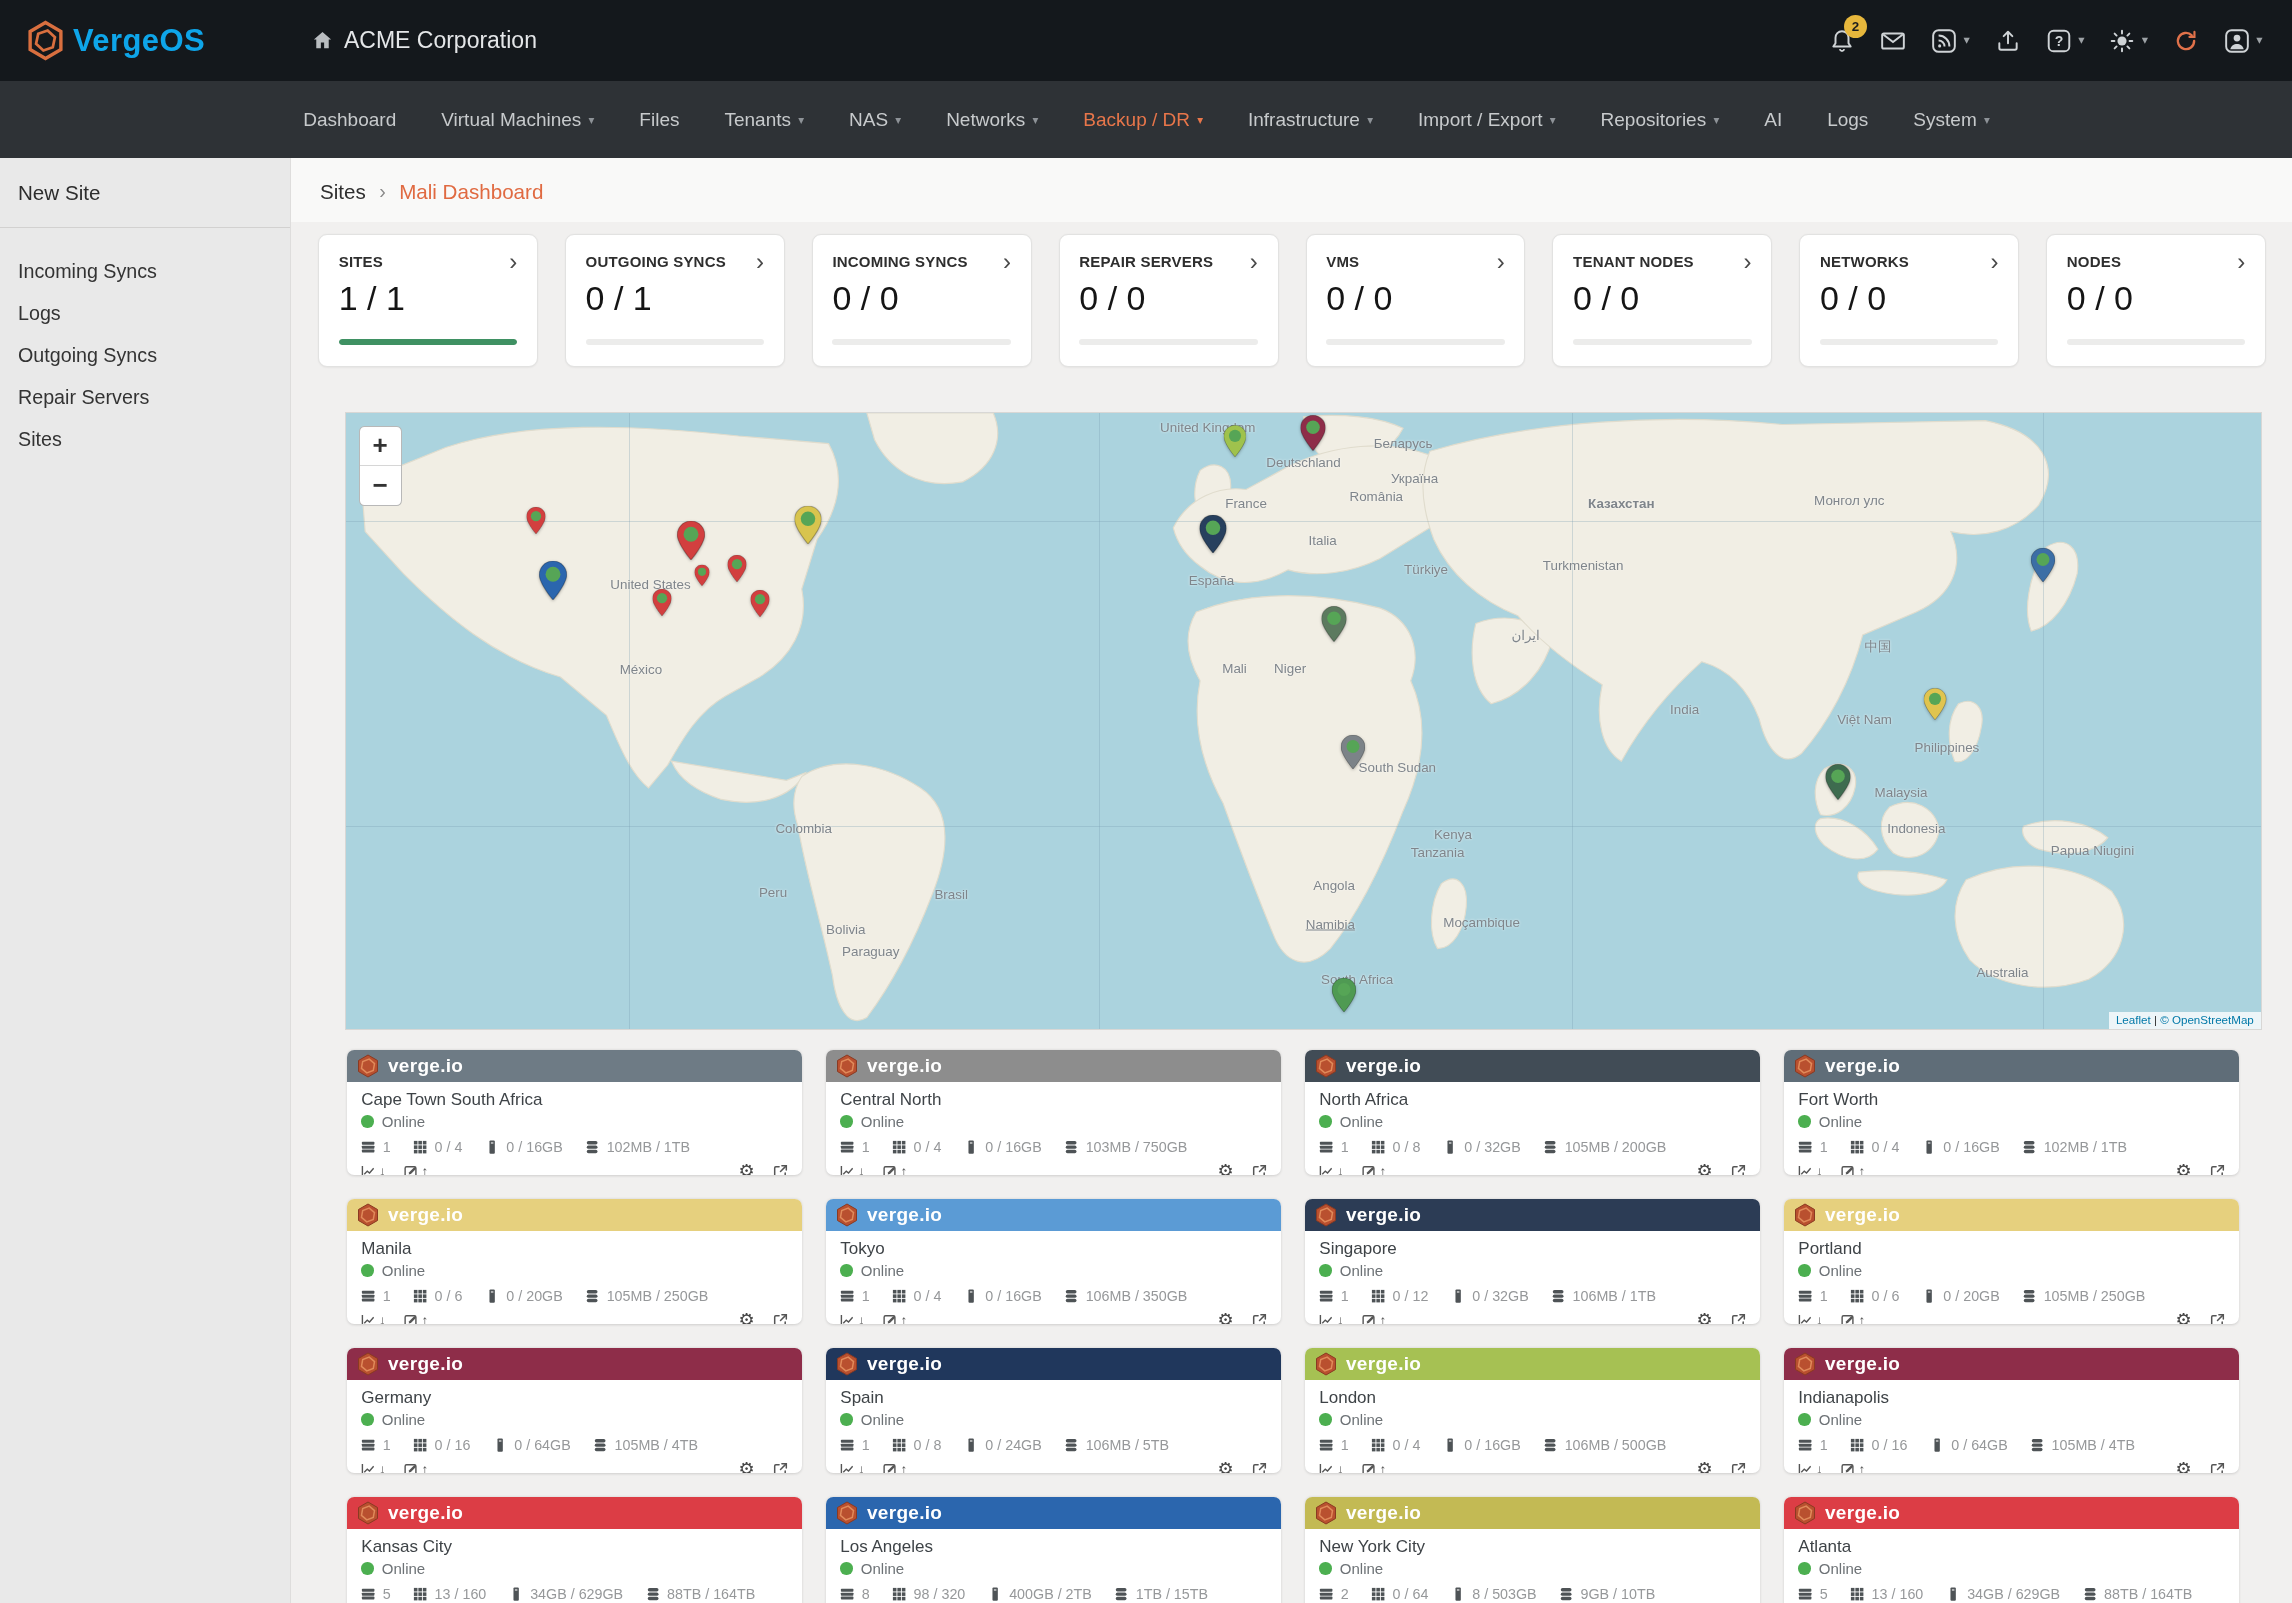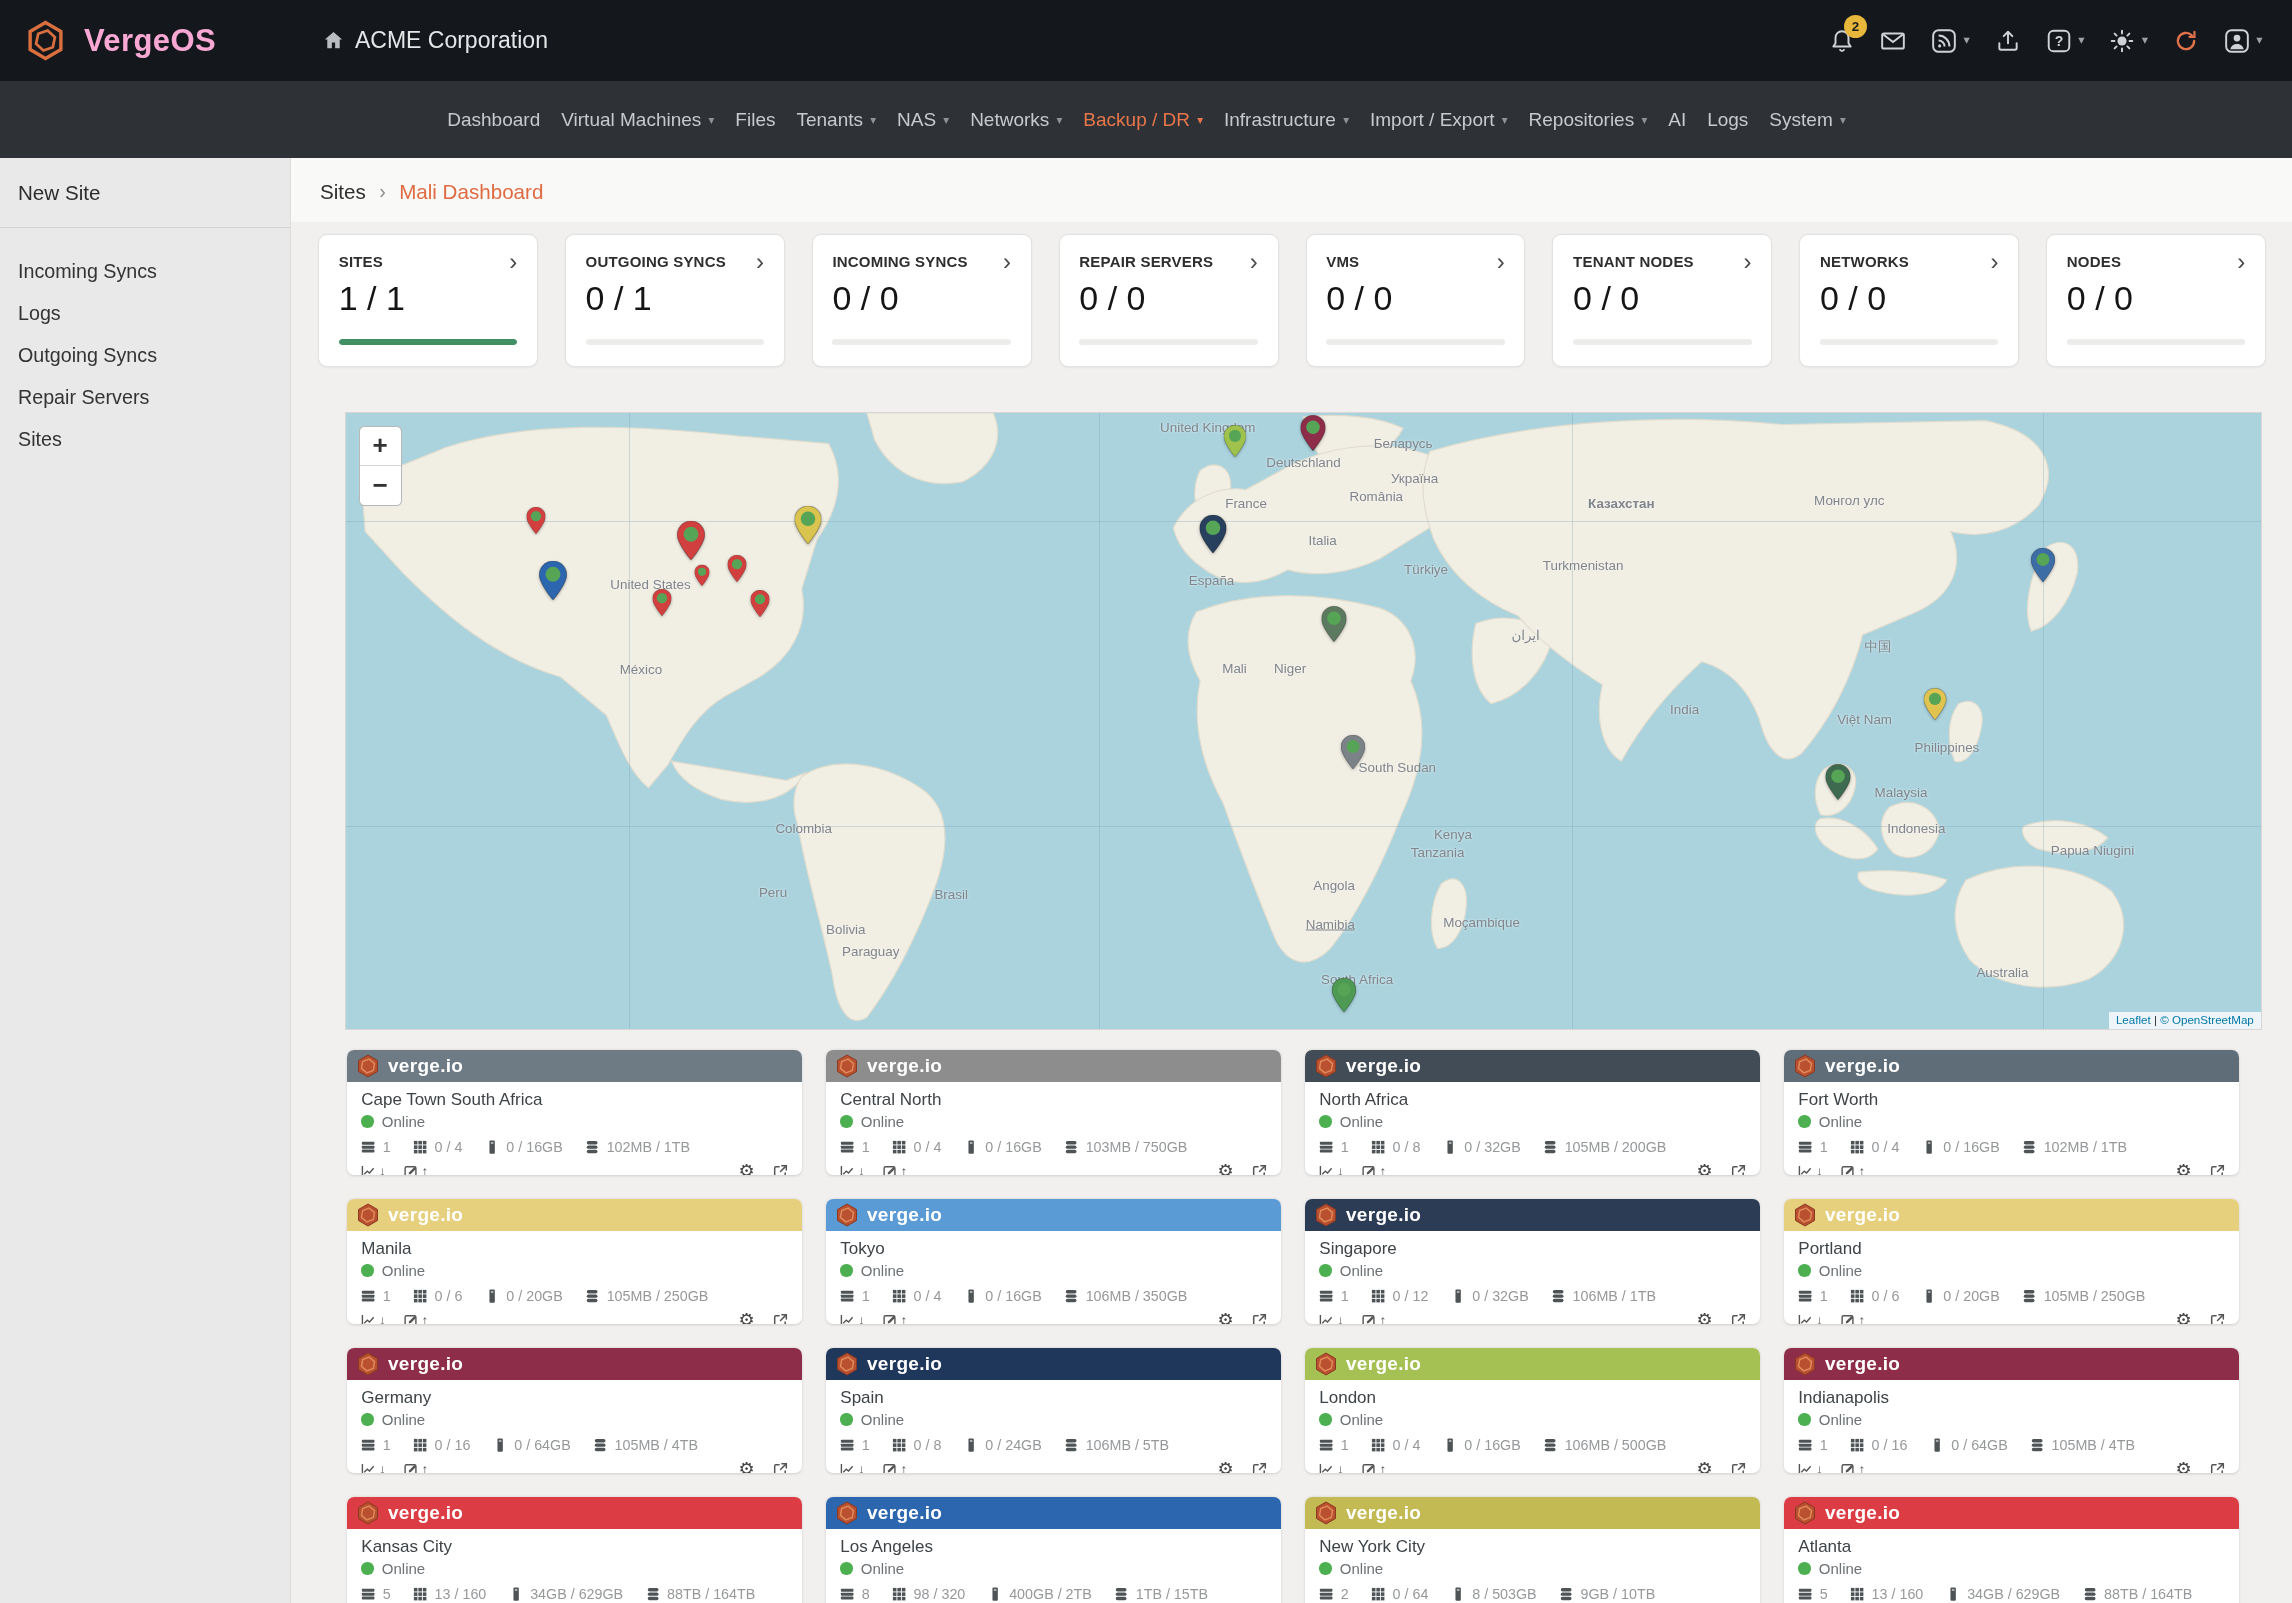--- a/index.html
+++ b/index.html
@@ -3,34 +3,34 @@
 <meta charset="utf-8">
 <style>
   * { box-sizing: border-box; }
   html,body { margin:0; padding:0; width:2293px; height:1604px; overflow:hidden;
               font-family:"Liberation Sans", sans-serif; background:#f1f0ef; }
 
   
   .topbar { height:81px; background:#14181c; display:flex; align-items:center; padding:0 25px; }
   .brand { display:flex; align-items:center; }
   .brand-logo svg { width:41px; height:41px; display:block; }
-  .brand-text { color:#f9a8d4; font-size:31px; font-weight:700; margin-left:18px; letter-spacing:0.4px; }
+  .brand-text { color:#0ea5e9; font-size:31px; font-weight:700; margin-left:7px; letter-spacing:0.4px; }
   .org { display:flex; align-items:center; gap:9.9px; margin-left:106px; color:#e4e6e8; font-size:23px; }
   .org svg { width:23px; height:23px; }
   .topbar-right { margin-left:auto; display:flex; align-items:center; gap:25px; padding-right:5.4px; }
   .icon-btn { position:relative; display:flex; align-items:center; gap:6.3px; cursor:pointer; }
   .icon-btn svg { width:26px; height:26px; display:block; }
   .badge { position:absolute; top:-12.5px; right:-11.6px; background:#e7b73c; color:#1d1d1d;
            font-size:13.4px; font-weight:700; min-width:23px; height:23px; border-radius:11.6px;
            display:flex; align-items:center; justify-content:center; }
   .caret { color:#9da2a6; font-size:12.5px; line-height:1; }
 
   
   .navbar { height:77px; background:#2e3236; display:flex; align-items:center; justify-content:center; }
-  .nav-list { display:flex; gap:21px; list-style:none; margin:16px; padding:0; }
+  .nav-list { display:flex; gap:45px; list-style:none; margin:16px; padding:0; }
   .nav-item { color:#c7cacc; font-size:19px; display:flex; align-items:center; gap:7.2px; cursor:pointer; white-space:nowrap; }
   .nav-item .caret { color:#8e9398; font-size:11.6px; }
   .nav-item.active { color:#e8764a; }
   .nav-item.active .caret { color:#e8764a; }
 
   
   .layout { display:flex; height:1598px; }
   .sidebar { width:291px; min-width:291px; background:#e9e9e9; border-right:0.9px solid #dedddc; }
   .sidebar-primary { font-size:20.6px; color:#2d2d2d; padding:23px 0 22.4px 18px; border-bottom:0.9px solid #d2d1d0; cursor:pointer; }
   .sidebar-list { list-style:none; margin:0; padding:23px 0 0 18px; }

